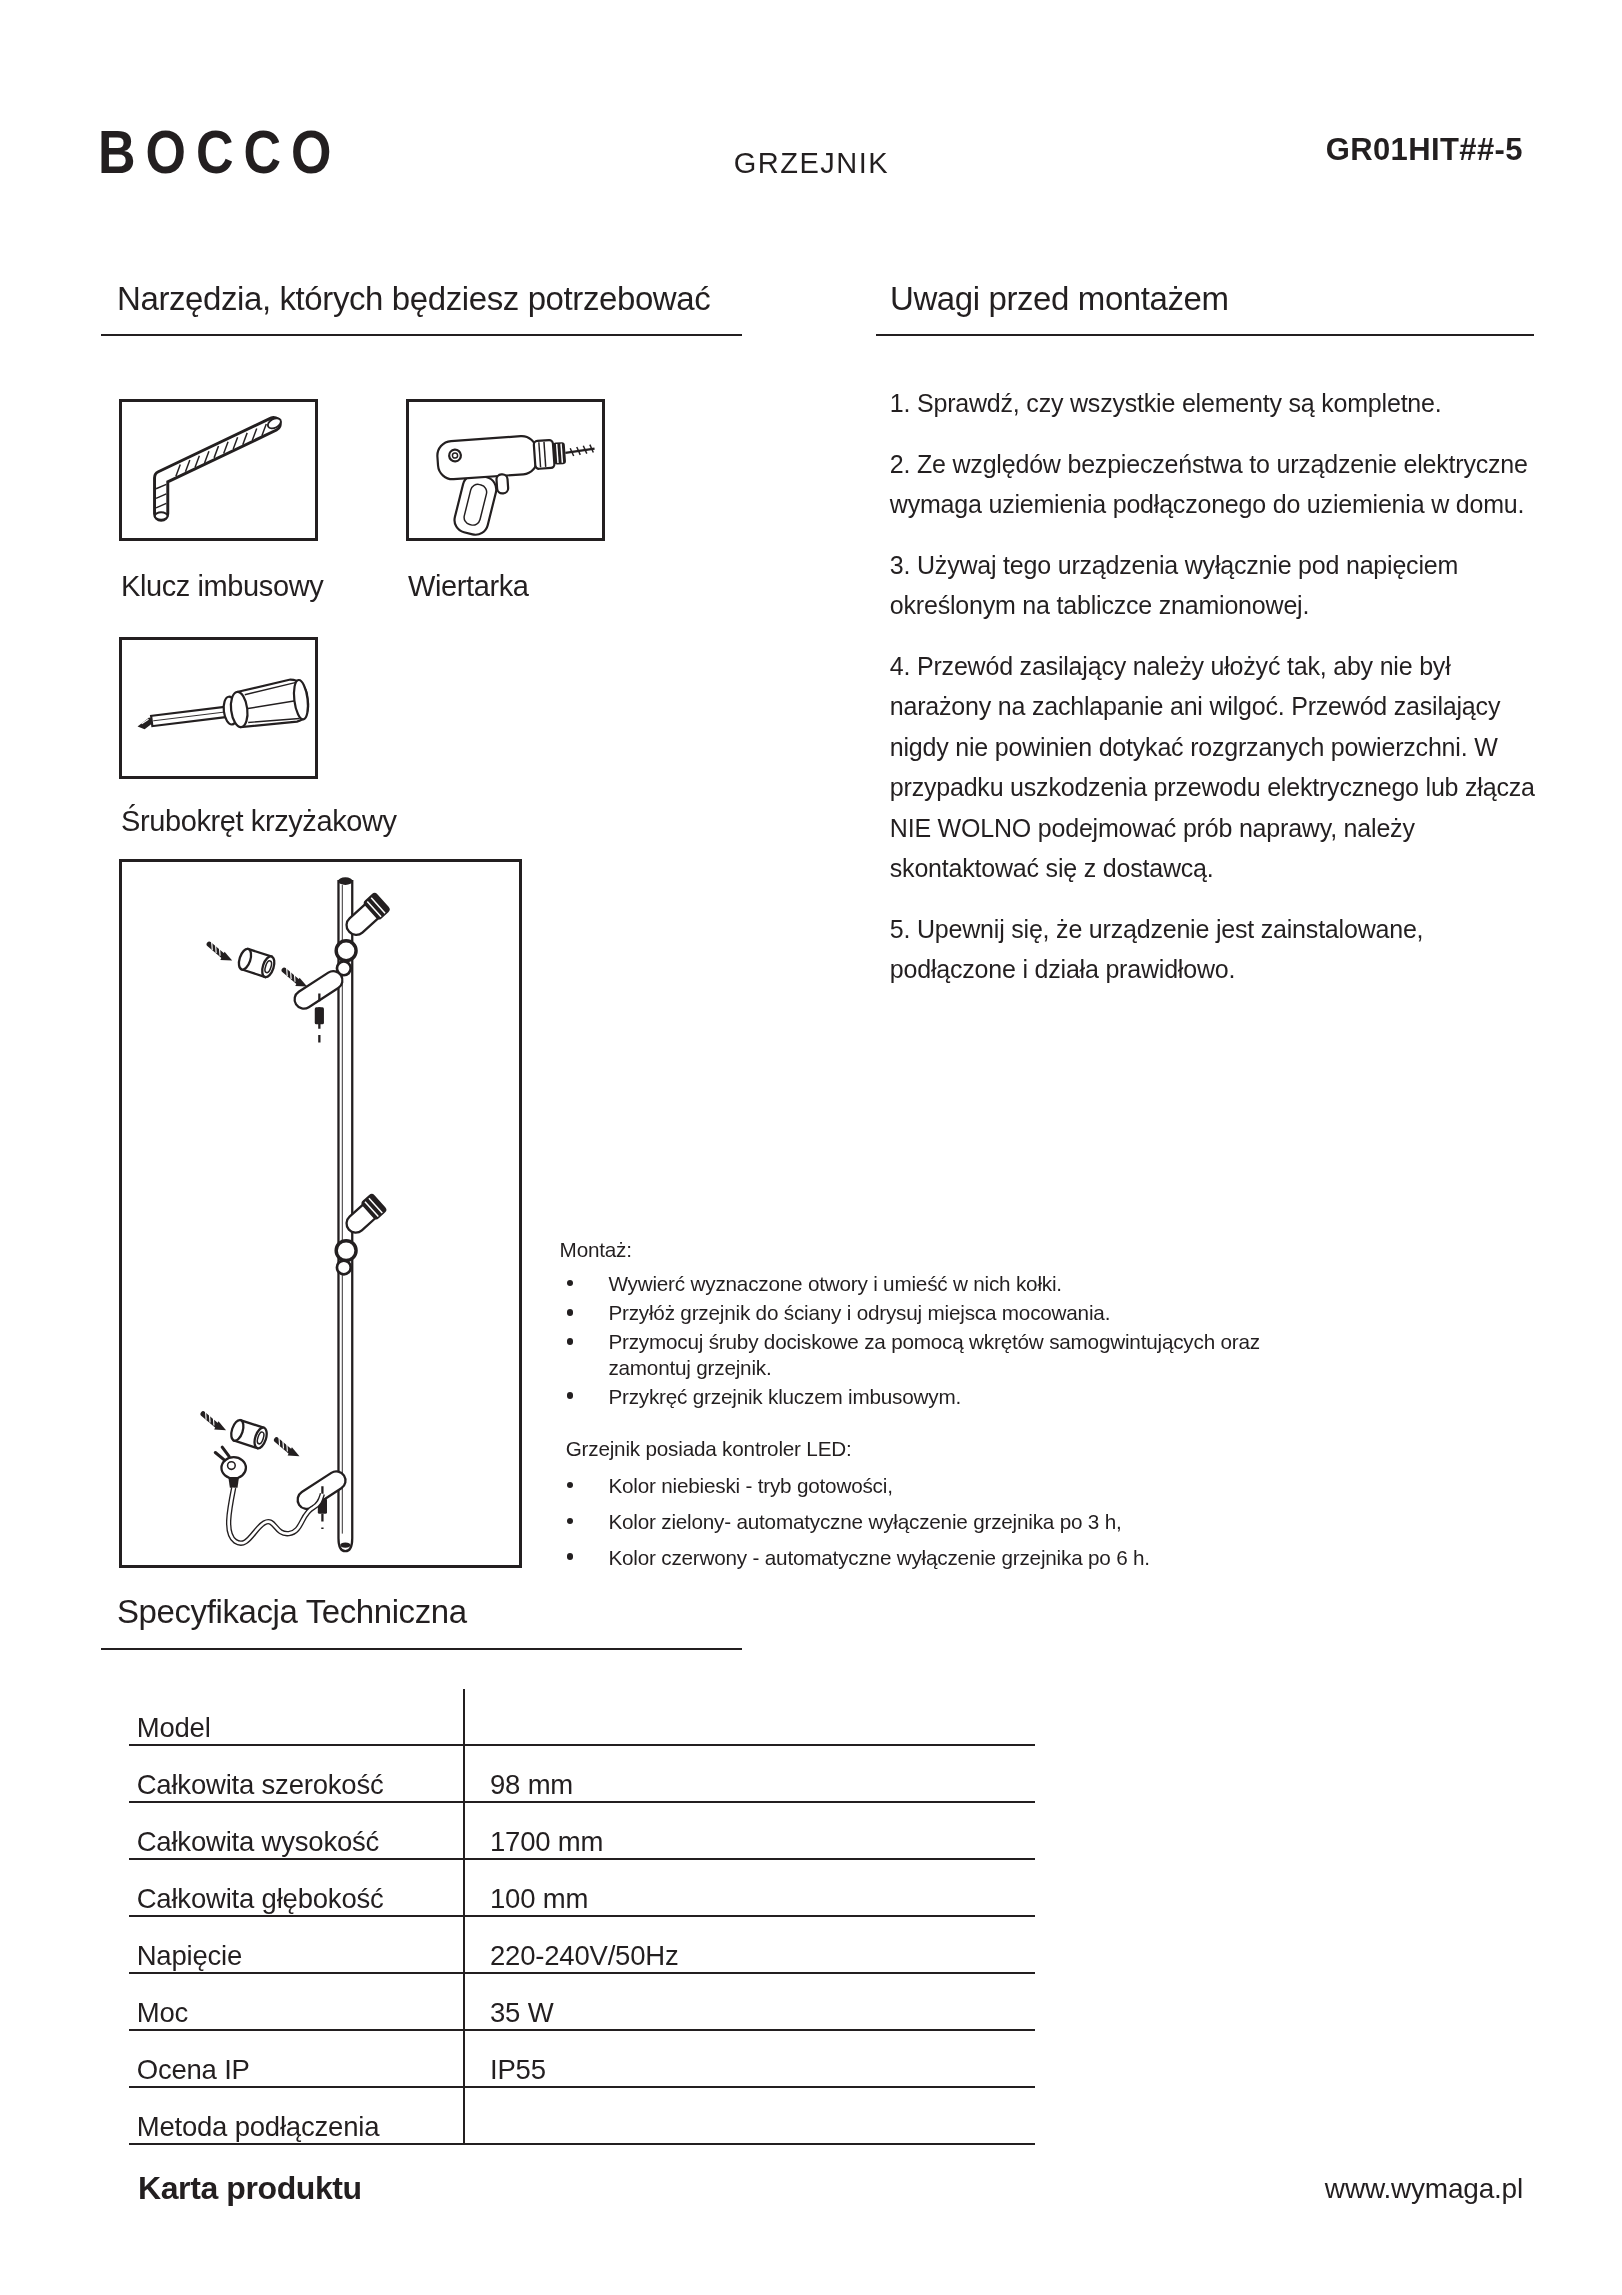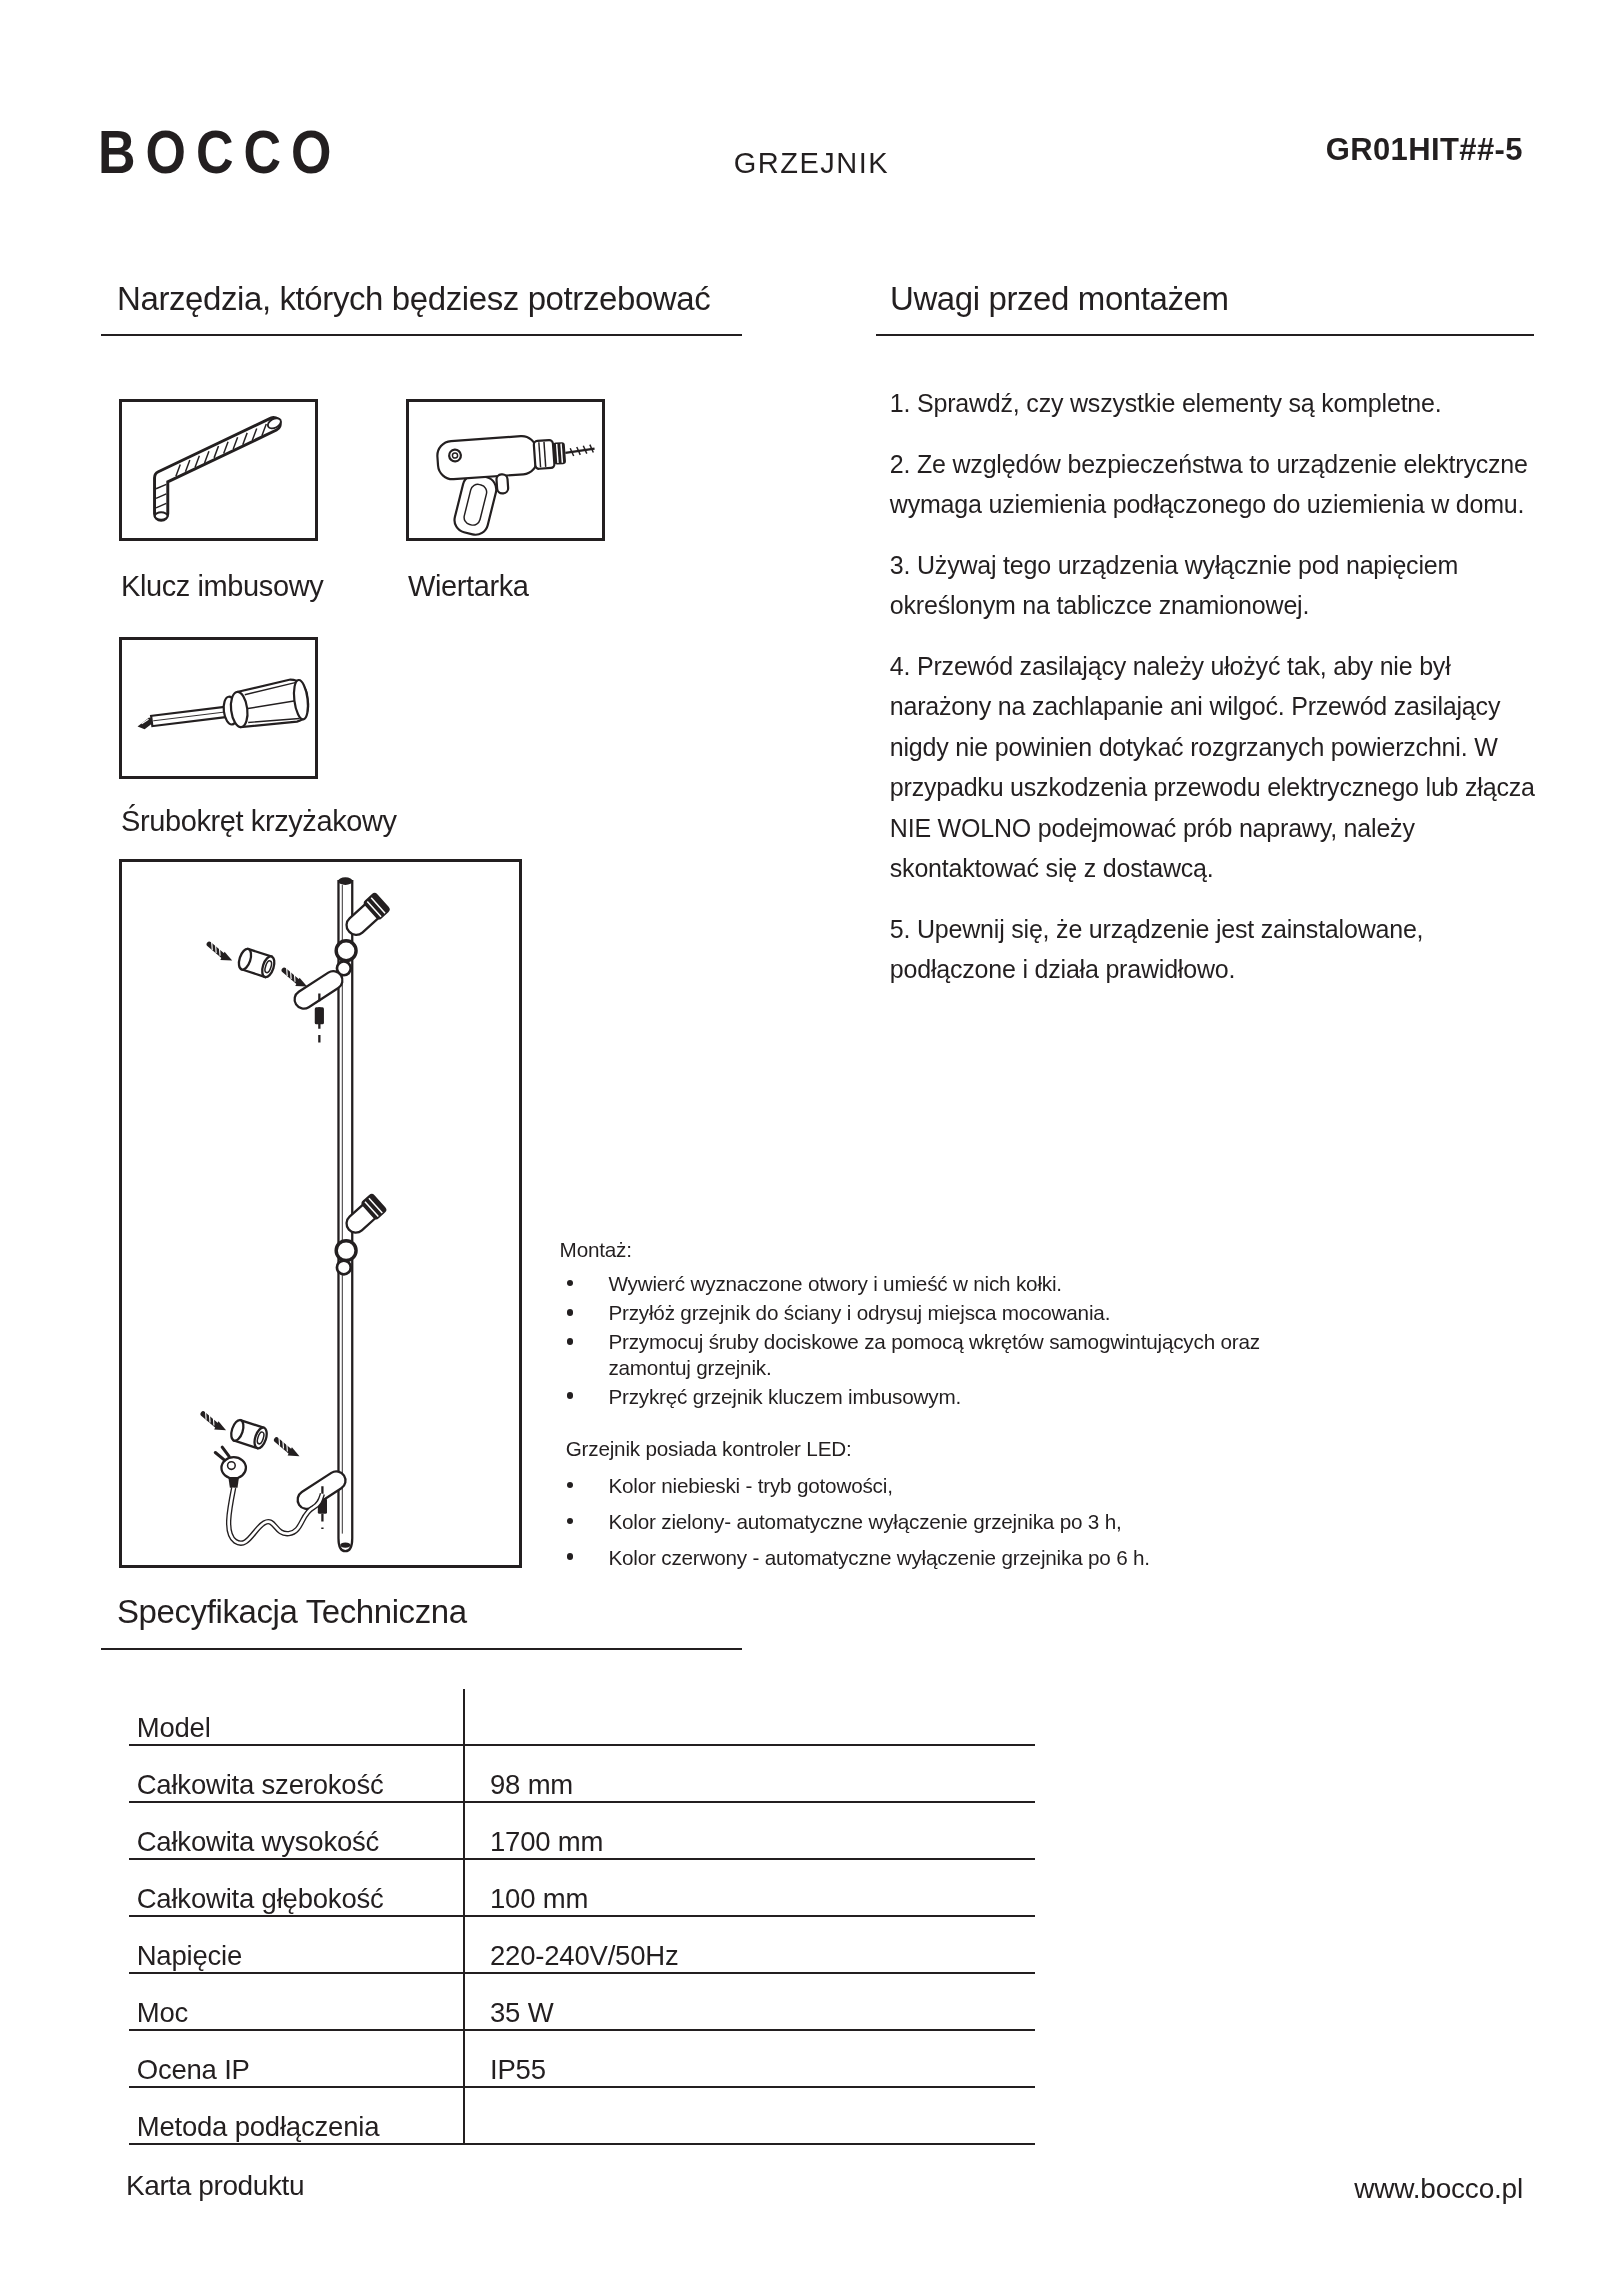--- a/index.html
+++ b/index.html
@@ -58,21 +58,21 @@
   .step-text{margin-left:35px;}
 
   
   .spec-table{left:129px;top:1689px;width:906px;}
   .spec-row{display:flex;height:57px;box-sizing:border-box;border-bottom:2.3px solid #231f20;align-items:flex-end;}
   .spec-label{width:334px;box-sizing:border-box;padding-left:7.7px;font-size:27.5px;letter-spacing:-0.2px;}
   .spec-value{flex:1;box-sizing:border-box;padding-left:27px;font-size:27.5px;letter-spacing:-0.2px;}
   .spec-divider{position:absolute;left:334px;top:0;bottom:0;width:2.3px;background:#231f20;}
 
   
-  .footer-left{left:126px;top:2170px;font-size:28px;letter-spacing:-0.4px;}
+  .footer-left{left:138px;top:2170px;font-size:32px;letter-spacing:-0.4px;font-weight:bold;}
   .footer-right{right:100px;top:2173px;font-size:28px;letter-spacing:-0.2px;}
 </style>
 </head>
 <body>
 
 <div>
 
   <div class="abs logo"><span>BOCCO</span></div>
   <div class="abs doc-type">GRZEJNIK</div>
   <div class="abs product-code">GR01HIT##-5</div>
@@ -304,16 +304,16 @@
     <div class="spec-row">
       <div class="spec-label">Ocena IP</div>
       <div class="spec-value">IP55</div>
     </div>
     <div class="spec-row">
       <div class="spec-label">Metoda podłączenia</div>
     </div>
   </div>
 
   <div class="abs footer-left">Karta produktu</div>
-  <div class="abs footer-right">www.bocco.pl</div>
+  <div class="abs footer-right">www.wymaga.pl</div>
 
 </div>
 
 
 </body></html>

